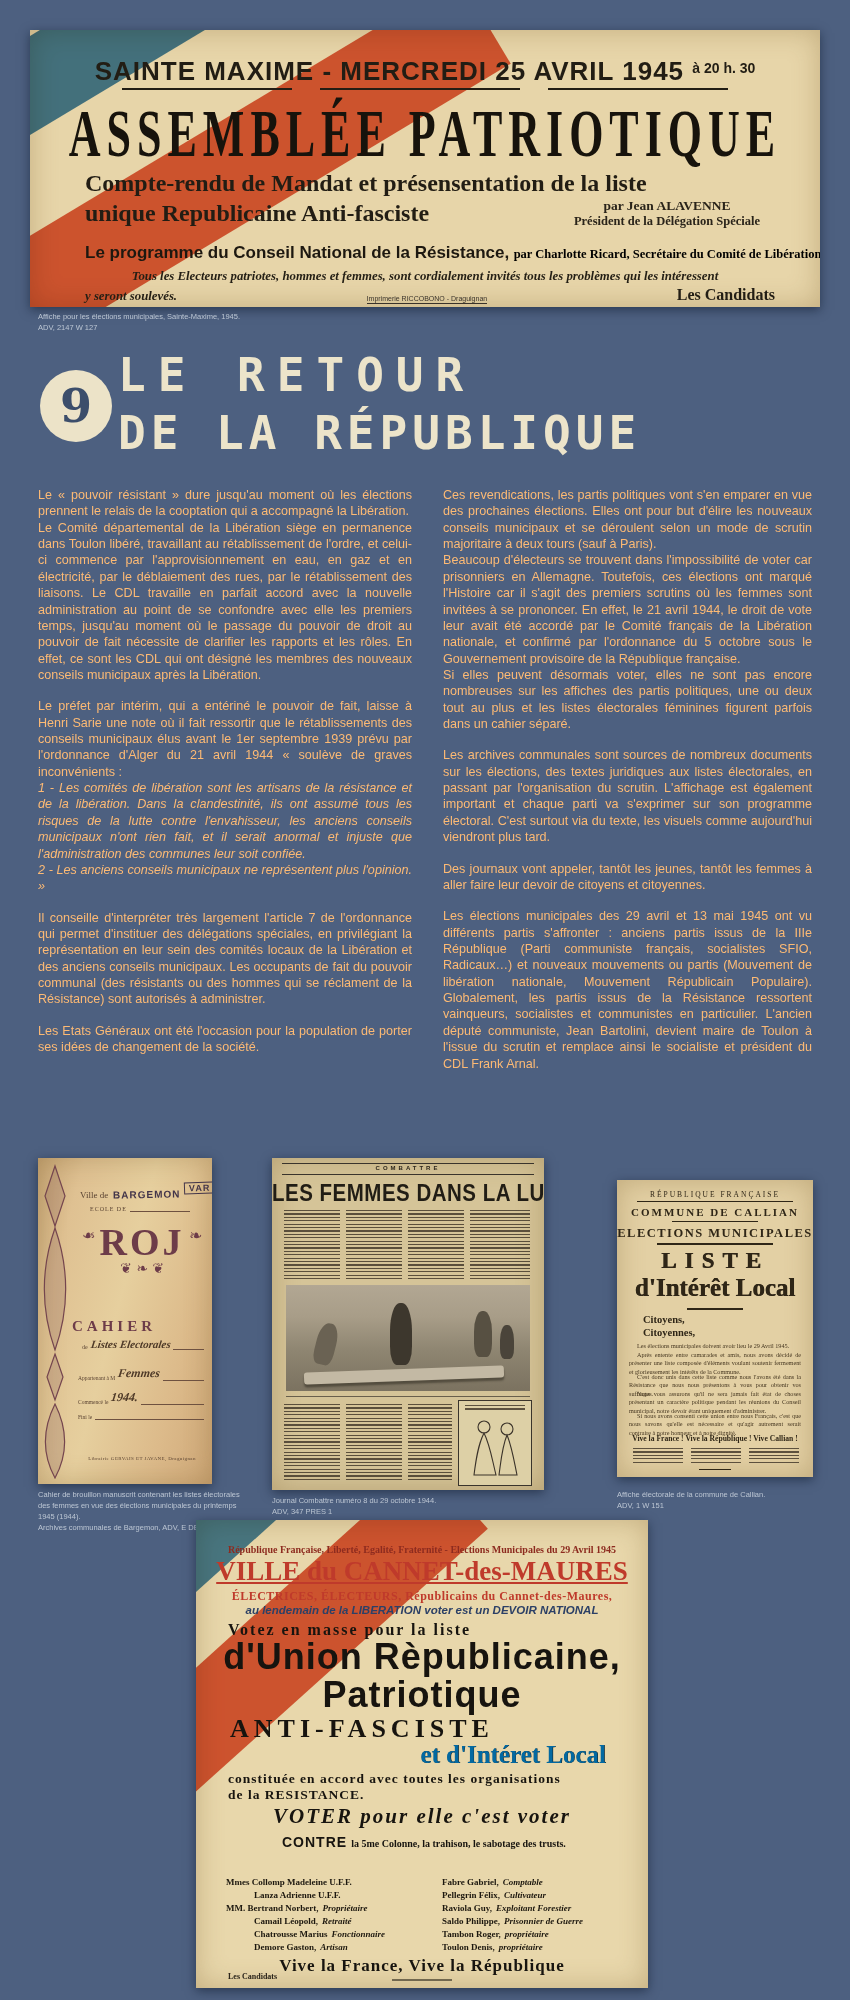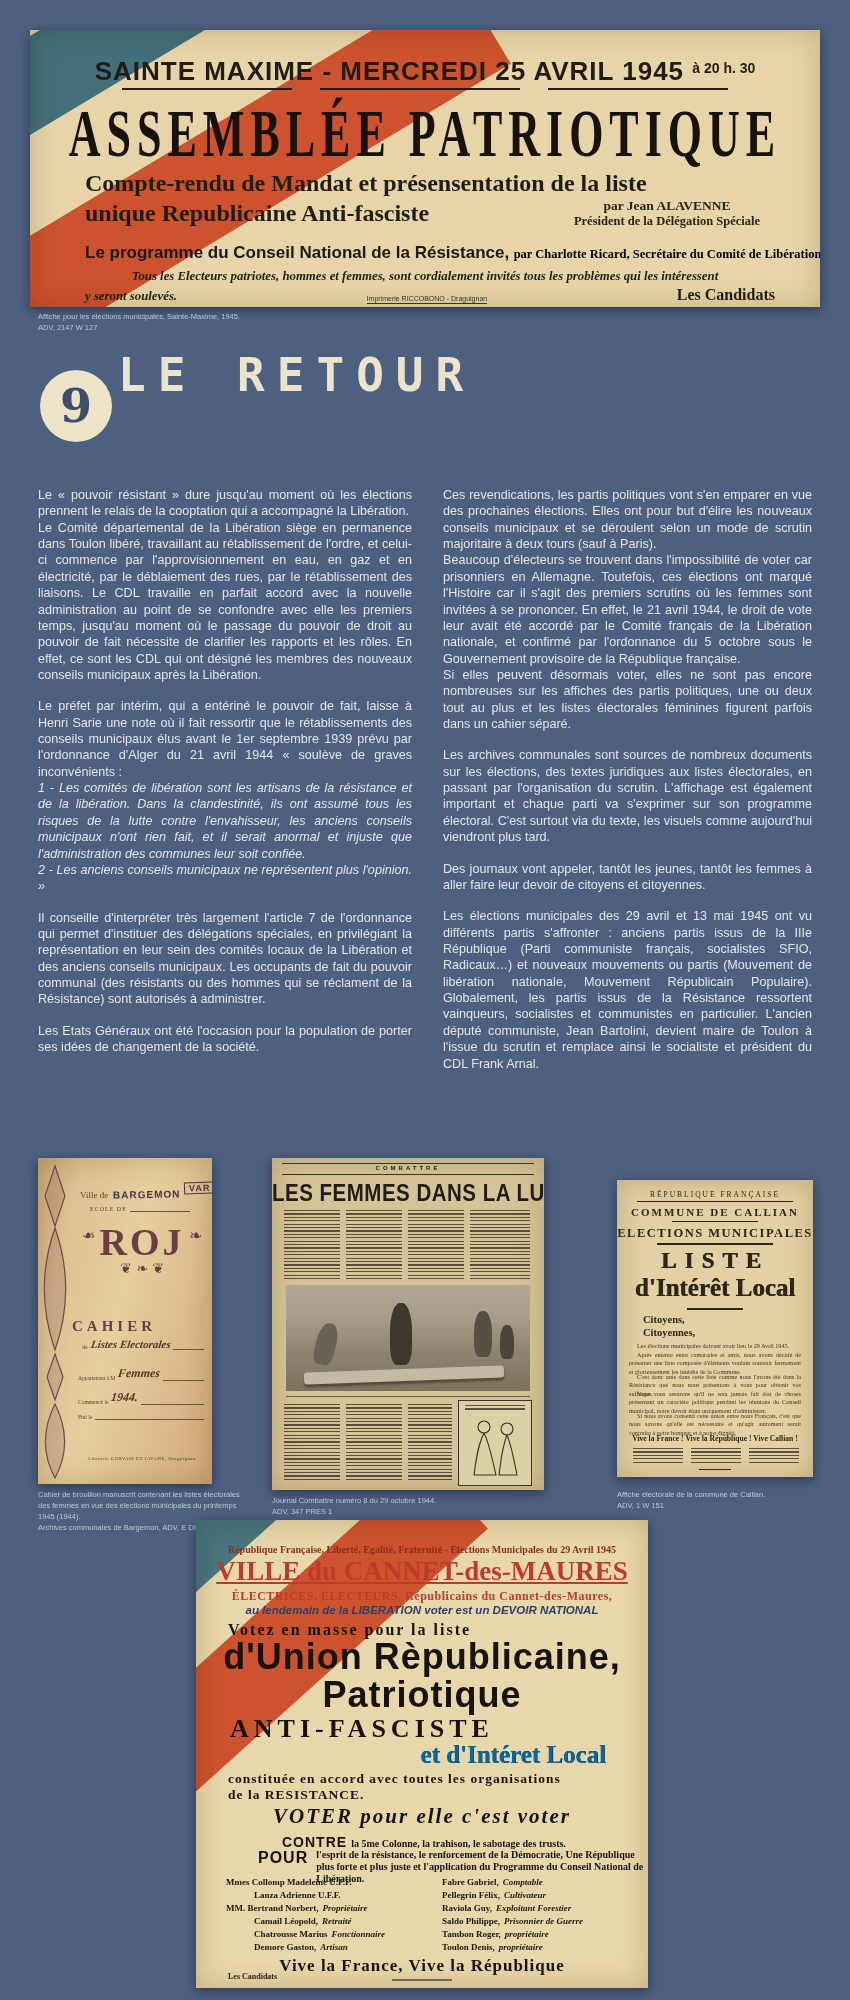--- a/index.html
+++ b/index.html
@@ -25,21 +25,21 @@
   .tp-bottom{position:absolute;display:flex;align-items:flex-end;justify-content:space-between;}
   .tp-printer{font-size:7px;color:#3a332a;border-bottom:1px solid #3a332a;padding-bottom:1px;}
   
   .cap{position:absolute;color:#bcc6d3;font-size:7.5px;line-height:1.45;}
   
   .badge{position:absolute;width:72px;height:72px;border-radius:50%;background:#ece3c8;
          display:flex;align-items:center;justify-content:center;
          font-family:"DejaVu Serif",serif;font-weight:bold;font-size:46px;color:#3c4e6b;}
   .sec-title{position:absolute;font-family:"DejaVu Sans Mono",monospace;font-weight:bold;color:#ece4ca;white-space:nowrap;}
   
-  .col{position:absolute;color:#e5e5e5;font-size:12.6px;line-height:1.3;text-align:justify;}
+  .col{position:absolute;color:#fdba74;font-size:12.6px;line-height:1.3;text-align:justify;}
   .col p{margin:0;}
   .col p.gap{margin-top:15px;}
   .col p.it{font-style:italic;}
   
   .ftx{background:repeating-linear-gradient(to bottom, rgba(56,46,34,.78) 0 1.2px, rgba(0,0,0,0) 1.2px 3.4px);}
   
   .cahier{background:linear-gradient(105deg,#c9a878 0%,#dfc192 18%,#e6cf9e 46%,#dcba8a 76%,#cfa878 100%);}
   .ch-serif{font-family:"Liberation Serif",serif;color:#5b4433;}
   .ch-hand{font-family:"Liberation Serif",serif;font-style:italic;font-weight:bold;color:#4f3a28;transform:skewX(-8deg);display:inline-block;}
   .ch-row{position:absolute;display:flex;align-items:flex-end;gap:3px;}
@@ -99,20 +99,21 @@
   </div>
   <div class="cap" style="left:38px;top:312px;width:320px;">
     <div>Affiche pour les élections municipales, Sainte-Maxime, 1945.</div>
     <div>ADV, 2147 W 127</div>
   </div>
 
   <div class="badge" style="left:40px;top:370px;">
     <span>9</span>
   </div>
   <div class="sec-title" style="left:118px;top:348px;font-size:46px;letter-spacing:12px;">LE RETOUR</div>
+  <div class="sec-title" style="left:118px;top:406px;font-size:46px;letter-spacing:5px;">DE LA RÉPUBLIQUE</div>
 
   <div class="col" style="left:38px;top:487px;width:374px;">
     <p>Le « pouvoir résistant » dure jusqu'au moment où les élections prennent le relais de la cooptation qui a accompagné la Libération.</p>
     <p>Le Comité départemental de la Libération siège en permanence dans Toulon libéré, travaillant au rétablissement de l'ordre, et celui-ci commence par l'approvisionnement en eau, en gaz et en électricité, par le déblaiement des rues, par le rétablissement des liaisons. Le CDL travaille en parfait accord avec la nouvelle administration au point de se confondre avec elle les premiers temps, jusqu'au moment où le passage du pouvoir de droit au pouvoir de fait nécessite de clarifier les rapports et les rôles. En effet, ce sont les CDL qui ont désigné les membres des nouveaux conseils municipaux après la Libération.</p>
     <p class="gap">Le préfet par intérim, qui a entériné le pouvoir de fait, laisse à Henri Sarie une note où il fait ressortir que le rétablissements des conseils municipaux élus avant le 1er septembre 1939 prévu par l'ordonnance d'Alger du 21 avril 1944 « soulève de graves inconvénients :</p>
     <p class="it">1 - Les comités de libération sont les artisans de la résistance et de la libération. Dans la clandestinité, ils ont assumé tous les risques de la lutte contre l'envahisseur, les anciens conseils municipaux n'ont rien fait, et il serait anormal et injuste que l'administration des communes leur soit confiée.</p>
     <p class="it">2 - Les anciens conseils municipaux ne représentent plus l'opinion. »</p>
     <p class="gap">Il conseille d'interpréter très largement l'article 7 de l'ordonnance qui permet d'instituer des délégations spéciales, en privilégiant la représentation en leur sein des comités locaux de la Libération et des anciens conseils municipaux. Les occupants de fait du pouvoir communal (des résistants ou des hommes qui se réclament de la Résistance) sont autorisés à administrer.</p>
     <p class="gap">Les Etats Généraux ont été l'occasion pour la population de porter ses idées de changement de la société.</p>
   </div>
@@ -263,27 +264,20 @@
     <div class="abs" style="right:42px;top:221px;font-size:25px;font-weight:bold;color:#0369a1;text-shadow:.4px 0 #17140f;">et d'Intéret Local</div>
     <div class="abs" style="left:32px;top:251px;font-size:13.5px;font-weight:bold;letter-spacing:1px;line-height:1.15;color:#17140f;">
       <div>constituée en accord avec toutes les organisations</div>
       <div>de la RESISTANCE.</div>
     </div>
     <div class="cn-center" style="top:284px;font-size:21px;font-weight:bold;font-style:italic;letter-spacing:2px;color:#17140f;">VOTER pour elle c'est voter</div>
     <div class="abs" style="left:38px;top:313px;white-space:nowrap;color:#17140f;">
       <span style="font-family:'Liberation Sans',sans-serif;font-size:14px;font-weight:bold;letter-spacing:1px;margin-left:48px;">CONTRE</span>
       <span style="font-size:10px;font-weight:bold;">la 5me Colonne, la trahison, le sabotage des trusts.</span>
     </div>
-    <div class="abs" style="left:62px;top:329px;display:flex;gap:8px;color:#17140f;">
-      <span style="font-family:'Liberation Sans',sans-serif;font-size:16px;font-weight:bold;letter-spacing:1px;">POUR</span>
-      <span style="font-size:10px;font-weight:bold;line-height:1.2;">
-        <span style="display:block;">l'esprit de la résistance, le renforcement de la Démocratie, Une République</span>
-        <span style="display:block;">plus forte et plus juste et l'application du Programme du Conseil National de Libération.</span>
-      </span>
-    </div>
     <div class="abs" style="left:30px;top:356px;width:212px;">
       <div class="cand">
           <span>Mmes Collomp Madeleine U.F.F.</span>
           <i></i>
         </div>
       <div class="cand" style="padding-left:28px;">
           <span>Lanza Adrienne U.F.F.</span>
           <i></i>
         </div>
       <div class="cand">

